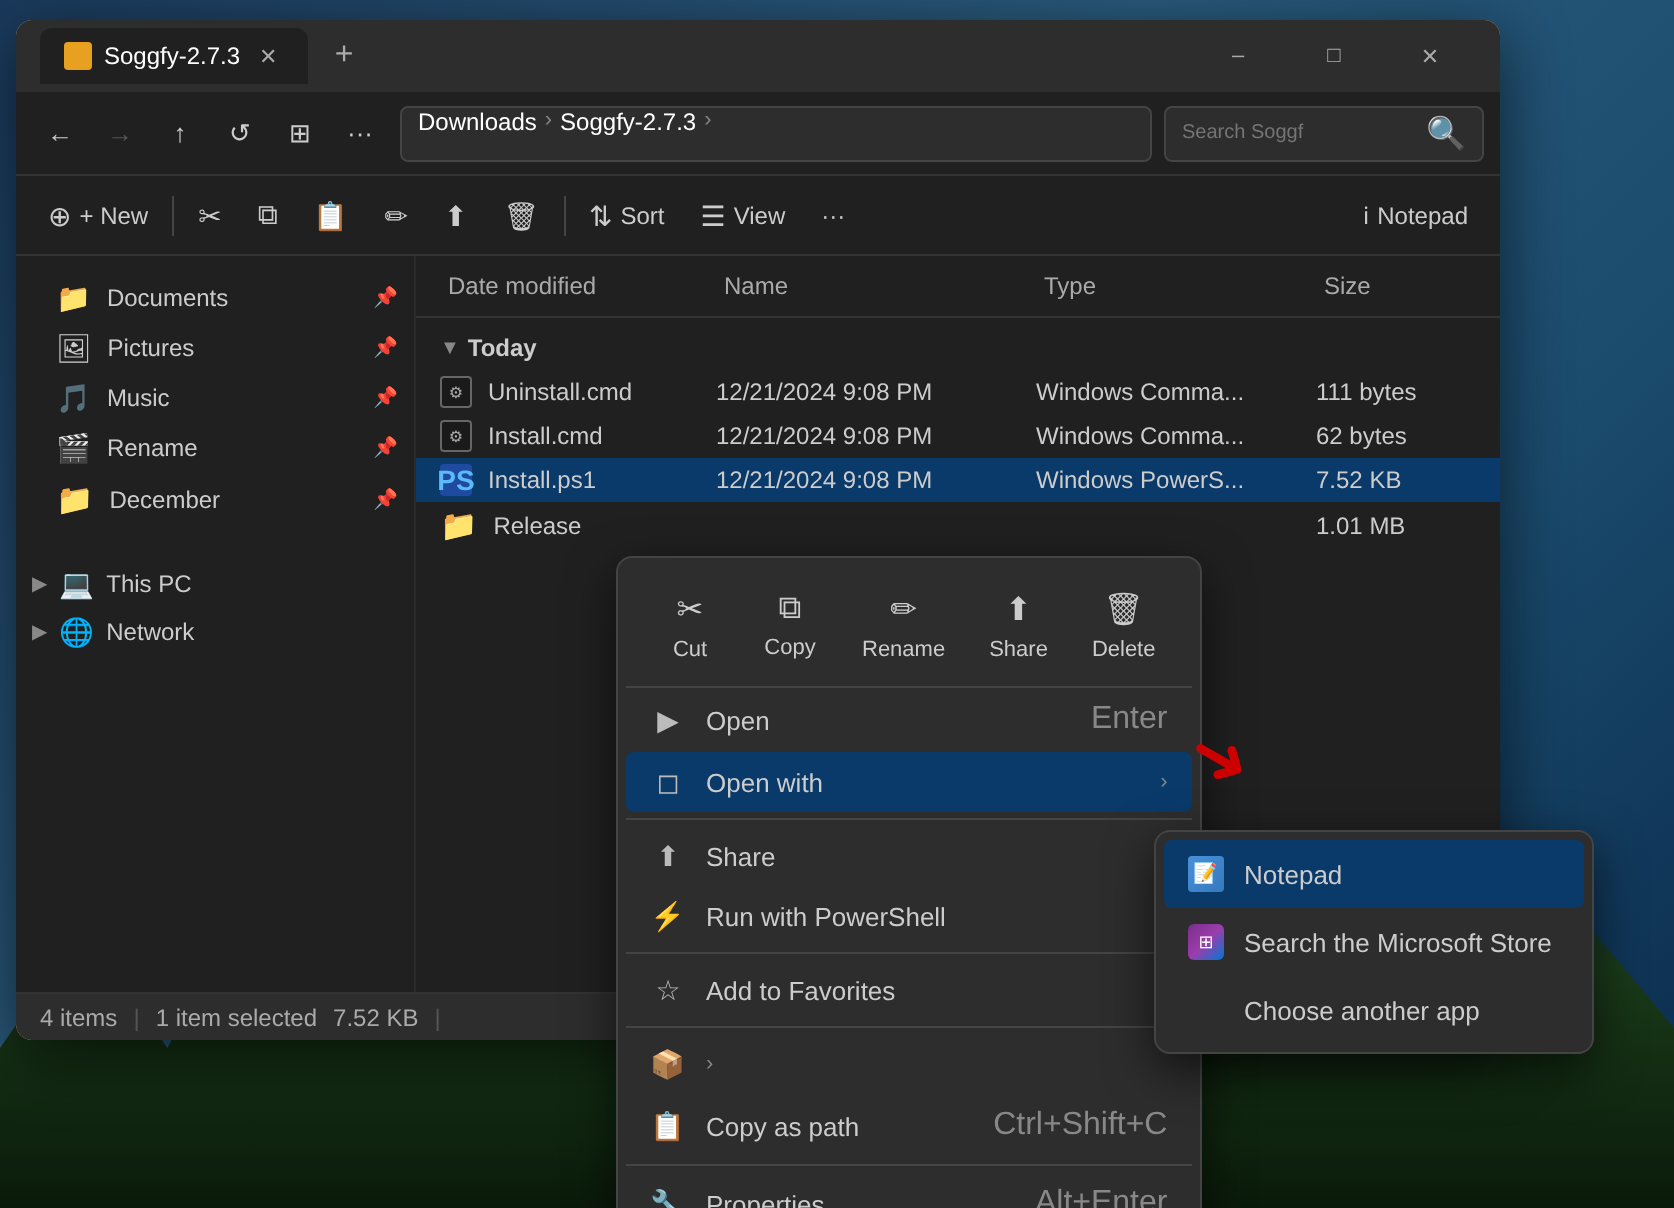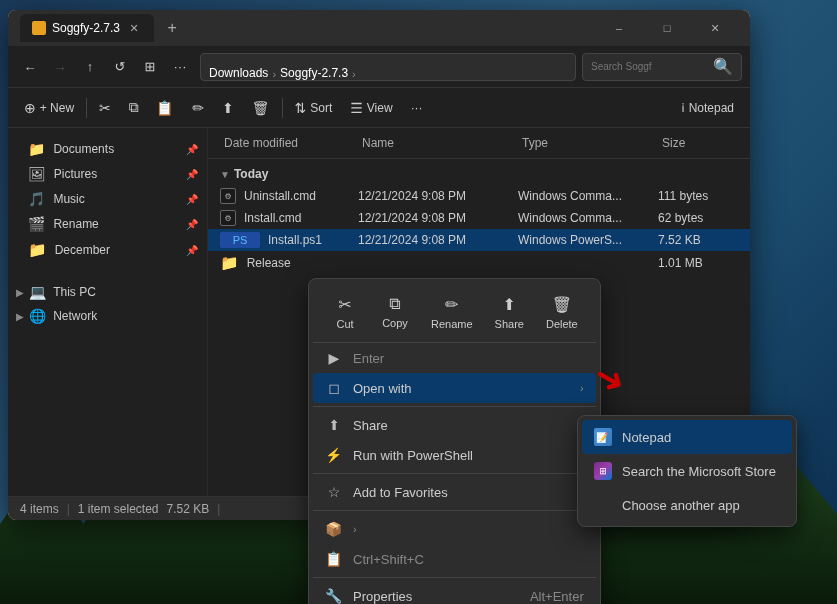--- a/index.html
+++ b/index.html
@@ -125,21 +125,21 @@
       border-radius: 4px;
     }
     .nav-btn.disabled { color: #555; cursor: default; }
     .address-bar {
       flex: 1;
       height: 28px;
       background: #2d2d2d;
       border: 1px solid #444;
       border-radius: 4px;
       display: flex;
-      align-items: flex-end;
+      align-items: flex-start;
       padding: 0 8px;
       gap: 4px;
       margin: 0 4px;
     }
     .addr-segment {
       color: #fff;
       font-size: 12px;
     }
     .addr-arrow {
       color: #888;
@@ -283,30 +283,30 @@
       cursor: pointer;
       align-items: center;
     }
     .file-row.selected { background: #0a3a6a; }
     .file-name-cell {
       display: flex;
       align-items: center;
       gap: 8px;
     }
     .ps-icon {
-      width: 40px;
+      width: 16px;
       height: 16px;
       background: #1e4aa0;
       border-radius: 2px;
       display: flex;
       align-items: center;
       justify-content: center;
       color: #5bbaf7;
-      font-size: 11px;
-      font-weight: normal;
+      font-size: 14px;
+      font-weight: bold;
       flex-shrink: 0;
     }
     .cmd-file-icon {
       width: 16px;
       height: 16px;
       background: #1a1a1a;
       border: 1px solid #666;
       border-radius: 2px;
       display: flex;
       align-items: center;
@@ -380,21 +380,21 @@
       cursor: pointer;
       border-radius: 4px;
     }
     .ctx-item-icon {
       font-size: 14px;
       width: 18px;
       text-align: center;
       color: #bbb;
     }
     .ctx-item-label { flex: 1; }
-    .ctx-item-shortcut { color: #888; font-size: 13px; }
+    .ctx-item-shortcut { color: #888; font-size: 16px; }
     .ctx-item-arrow { color: #888; font-size: 11px; }
     .ctx-separator {
       height: 1px;
       background: #444;
       margin: 3px 0;
     }
     .ctx-item.highlighted { background: #0a3a6a; }
 
     
     .submenu {
@@ -663,20 +663,21 @@
       <span>Share</span>
     </div>
     <div class="ctx-top-btn">
       <span class="ctx-top-icon">🗑</span>
       <span>Delete</span>
     </div>
   </div>
 
   <div class="ctx-item">
     <span class="ctx-item-icon">▶</span>
+    <span class="ctx-item-label">Open</span>
     <span class="ctx-item-shortcut">Enter</span>
   </div>
 
   <div class="ctx-item highlighted">
     <span class="ctx-item-icon">◻</span>
     <span class="ctx-item-label">Open with</span>
     <span class="ctx-item-arrow">›</span>
   </div>
   <div class="ctx-separator"></div>
 
@@ -697,20 +698,21 @@
   </div>
   <div class="ctx-separator"></div>
 
   <div class="ctx-item">
     <span class="ctx-item-icon">📦</span>
     <span class="ctx-item-arrow">›</span>
   </div>
 
   <div class="ctx-item">
     <span class="ctx-item-icon">📋</span>
+    <span class="ctx-item-label">Copy as path</span>
     <span class="ctx-item-shortcut">Ctrl+Shift+C</span>
   </div>
   <div class="ctx-separator"></div>
 
   <div class="ctx-item">
     <span class="ctx-item-icon">🔧</span>
     <span class="ctx-item-label">Properties</span>
     <span class="ctx-item-shortcut">Alt+Enter</span>
   </div>
 </div>

